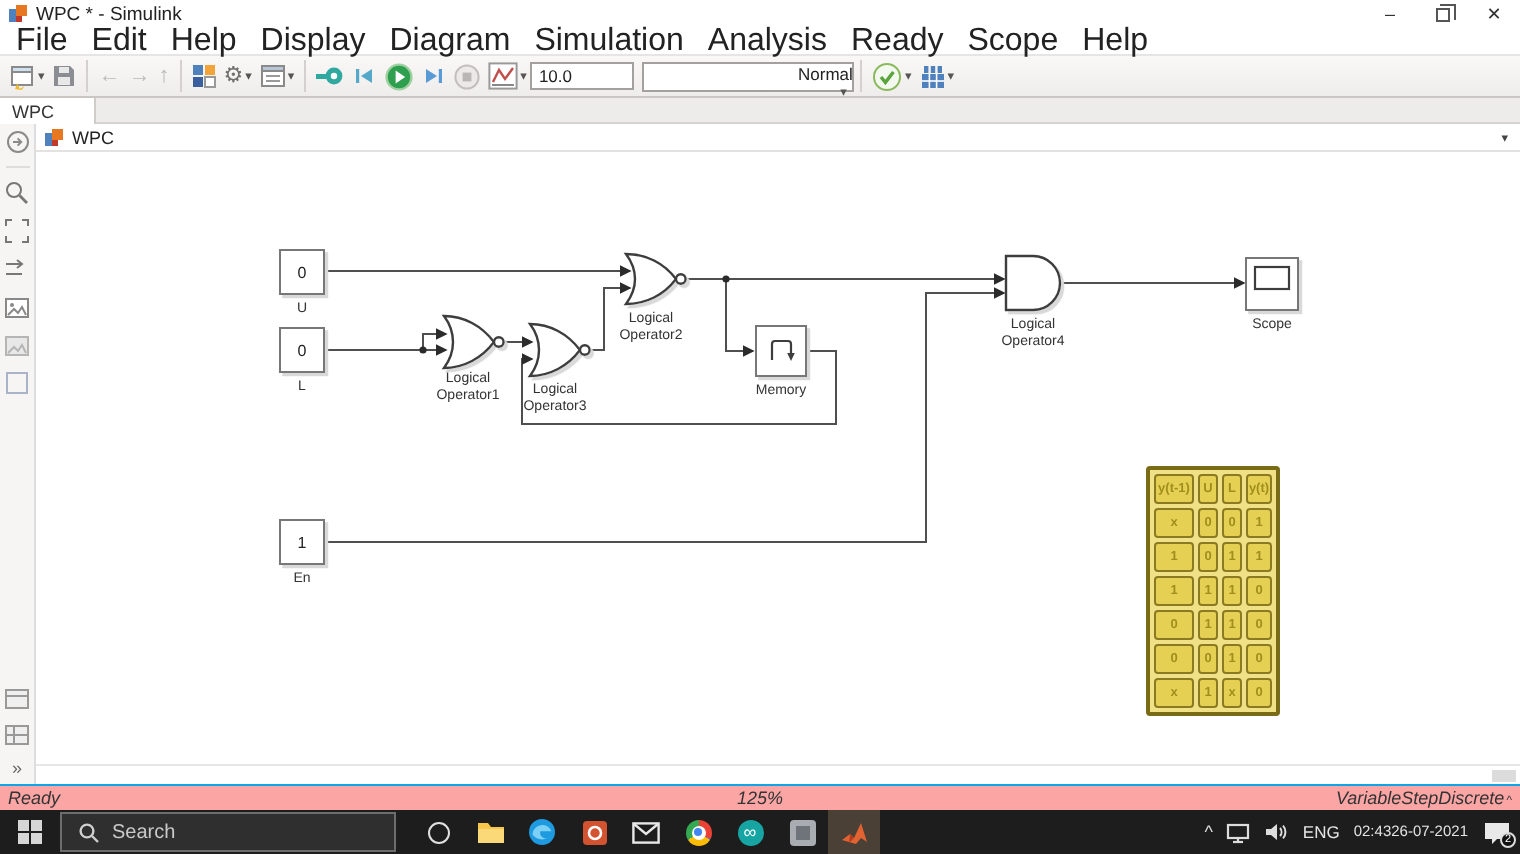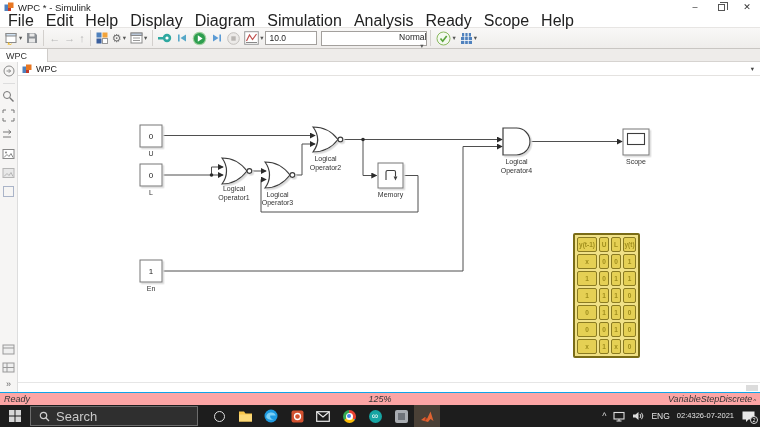--- a/index.html
+++ b/index.html
@@ -61,21 +61,21 @@
 
   
   .statusbar { height:13px; background:#fca5a5; border-top:1px solid #0ea5e9; display:flex; align-items:center; font-size:9px; color:#333; position:relative; padding:0 4px;font-style:italic; }
   .status-zoom { position:absolute; left:50%; transform:translateX(-50%); }
   .status-right { margin-left:auto; display:flex; align-items:flex-end; gap:1px; }
   .solver-caret { font-size:6px; }
 
   
   .taskbar { height:22px; background:#1d1d1d; display:flex; align-items:center; color:#e4e4e4; }
   .start-btn { width:30px; height:22px; display:flex; align-items:center; justify-content:center; }
-  .tb-search { width:168px; height:20px; background:#2f2f2f; border:1px solid #6d6d6d; display:flex; align-items:center; gap:6px; padding-left:8px; font-size:13px; color:#c9c9c9; }
+  .tb-search { width:168px; height:20px; background:#2f2f2f; border:1px solid #6d6d6d; display:flex; align-items:center; gap:6px; padding-left:8px; font-size:10px; color:#c9c9c9; }
   .tb-icons { display:flex; align-items:center; margin-left:8px; }
   .tb-icon { width:26px; height:22px; display:flex; align-items:center; justify-content:center; }
   .tb-icon.active { background:#4a4036; }
   .cortana-circle { width:11px; height:11px; border:1.5px solid #e0e0e0; border-radius:50%; }
   .chrome-icon { width:13px; height:13px; border-radius:50%; background:conic-gradient(#ea4335 0 33%,#4285f4 33% 34%,#fbbc05 34% 66%,#34a853 66% 100%); display:flex; align-items:center; justify-content:center; }
   .chrome-icon span { width:7px; height:7px; border-radius:50%; background:#fff; display:flex; align-items:center; justify-content:center; }
   .chrome-icon span i { width:4.5px; height:4.5px; border-radius:50%; background:#4285f4; display:block; }
   .teal-icon { width:13px; height:13px; border-radius:50%; background:#16a5a3; color:#fff; font-size:9px; display:flex; align-items:center; justify-content:center; font-style:normal; }
   .grey-app { width:13px; height:13px; border-radius:2px; background:#a9adb2; display:flex; align-items:center; justify-content:center; }
   .grey-app i { width:7px; height:7px; background:#6f7piece; background:#6f747a; display:block; }

